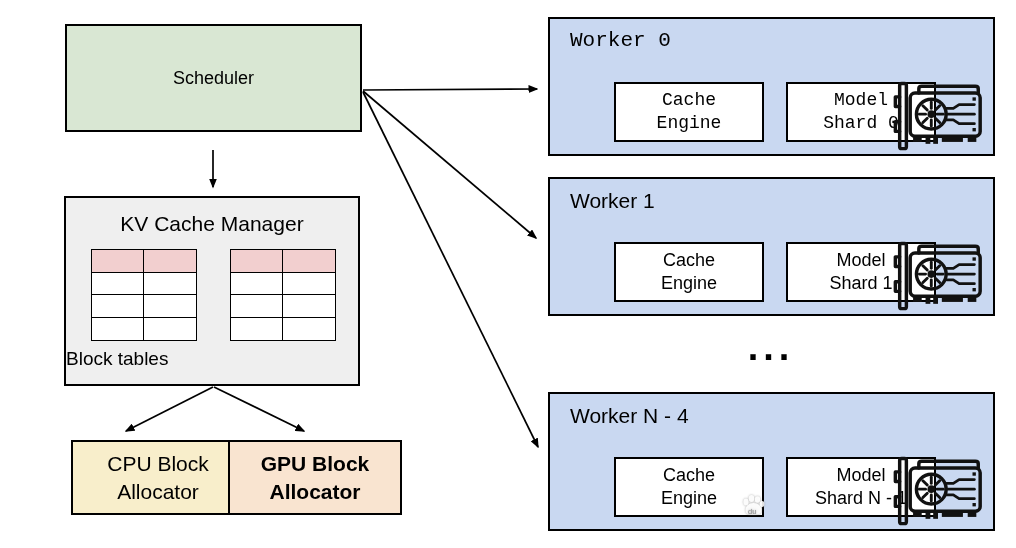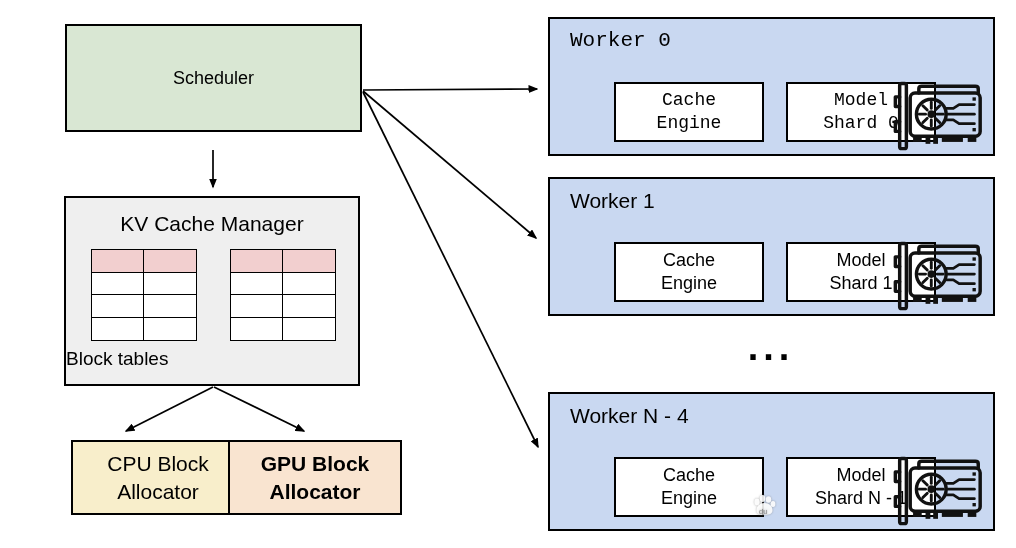--- a/index.html
+++ b/index.html
@@ -60,21 +60,20 @@
   .ellipsis{
     position:absolute;left:736px;top:326px;width:70px;text-align:center;
     font-size:38px;font-weight:bold;letter-spacing:5px;color:#000;
   }
 
   .watermark{
     position:absolute;left:740px;top:492px;display:flex;align-items:flex-end;gap:3px;
     color:rgba(255,255,255,0.93);font-size:30px;z-index:5;
     text-shadow:0 0 1px rgba(110,110,110,0.75),0 0 3px rgba(110,110,110,0.45);
     white-space:nowrap;
-    margin-left:11px;
   }
   .wm-logo{flex:0 0 auto;opacity:0.93;filter:drop-shadow(0 0 1px rgba(110,110,110,0.6));}
 </style>
 </head>
 <body>
 
 <div class="canvas">
 
   <svg class="arrows" viewBox="0 0 1016 548">
     <defs>

